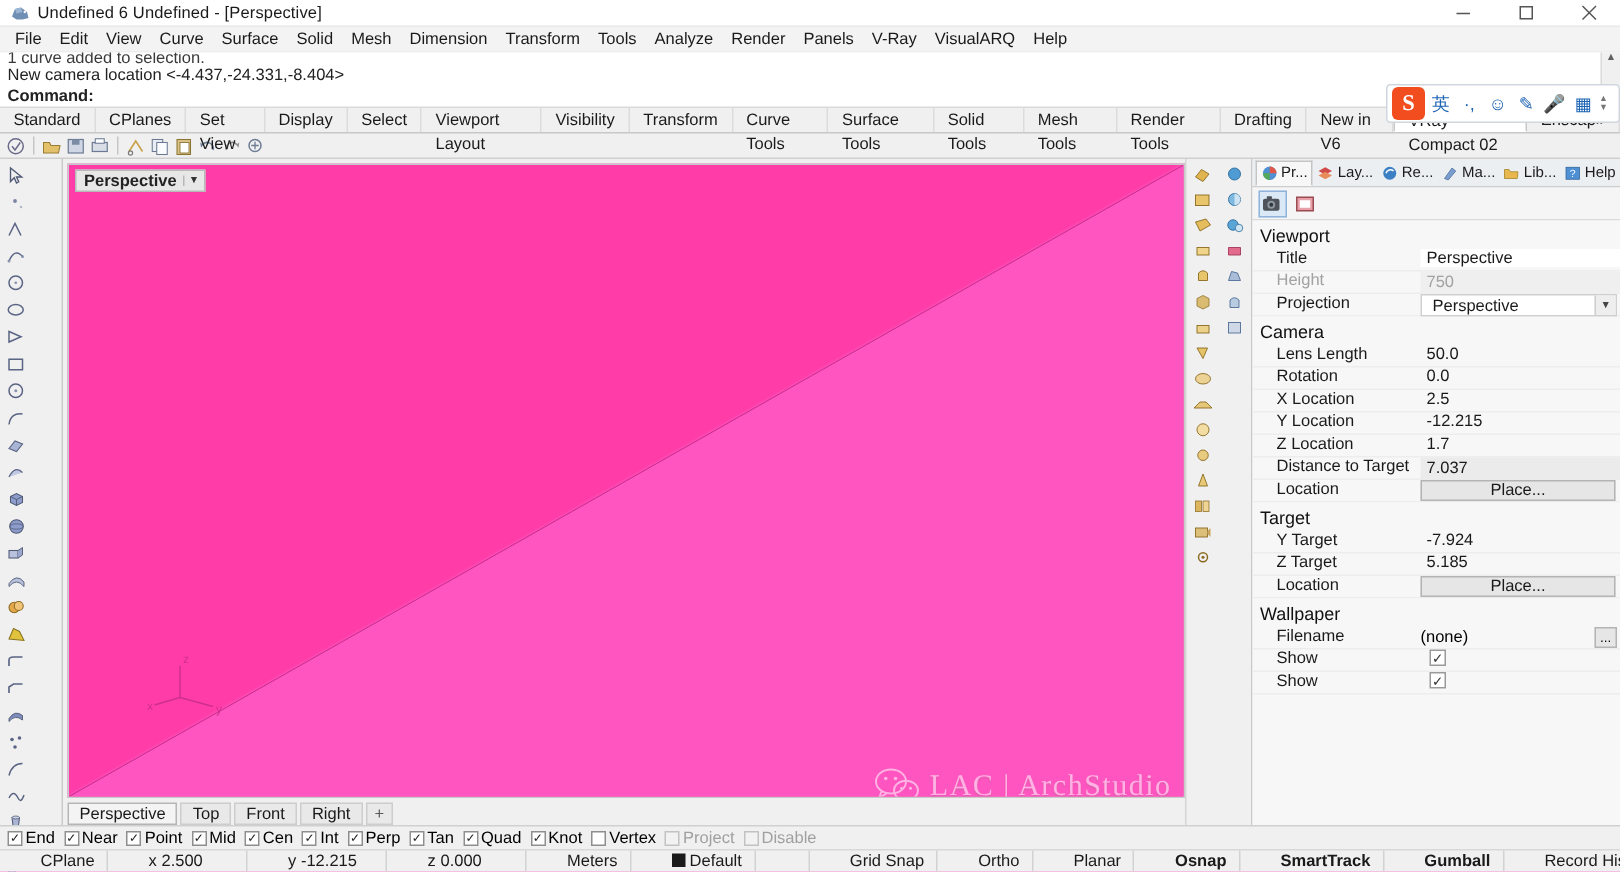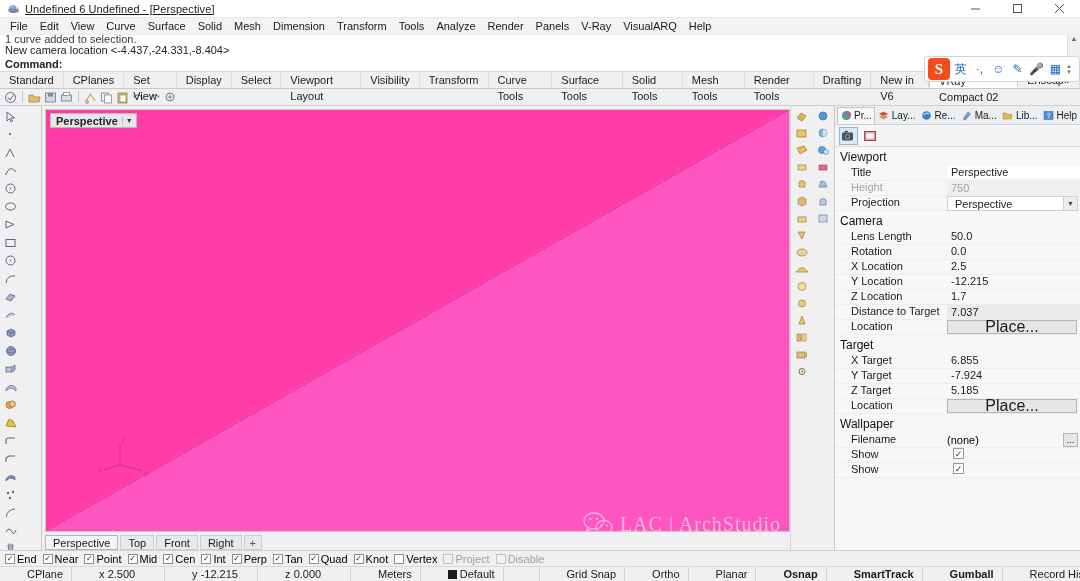--- a/index.html
+++ b/index.html
@@ -15,21 +15,21 @@
 
   
   .titlebar {
     height: 18px; background: #ffffff; display: flex; align-items: center;
     border-bottom: 1px solid #e8e8e8; flex: none;
   }
   .tb-icon {
     width: 16px; height: 14px; margin: 0 4px 0 5px; flex: none;
     display: flex; align-items: center; justify-content: center;
   }
-  .tb-title { font-size: 11px; color: #1a1a1a; letter-spacing: .1px; text-decoration: underline; }
+  .tb-title { font-size: 11px; color: #1a1a1a; letter-spacing: .1px; }
   .tb-spacer { flex: 1; }
   .wbtn {
     width: 42px; height: 18px; display: flex; align-items: center; justify-content: center;
     font-size: 11px; color: #444;
   }
   .wbtn svg { display:block; }
 
   
   .menubar {
     height: 17px; background: #f3f3f3; display: flex; align-items: center;
@@ -152,21 +152,21 @@
   .pkey.dim { color: #a2a2a2; }
   .pval { flex: 1; font-size: 11px; color: #1a1a1a; padding-left: 4px; }
   .pval.dim { color: #a2a2a2; background: #efefef; height:15px; line-height:15px; }
   .pval.ro { background: #ebebeb; height:15px; line-height:15px; }
   .pval.sel { background: #ffffff; }
   .pval.combo { display:flex; align-items:center; justify-content:space-between; background:#fff;
                 border:1px solid #cfcfcf; height:15px; margin-right:2px; }
   .pval.combo .cv { width:14px; text-align:center; font-size:7px; color:#444; background:#eee;
                     border-left:1px solid #cfcfcf; height:13px; line-height:13px;}
   .btncell { flex:1; margin-right:3px; }
-  .pbtn { height: 14px; background: #e6e6e6; border: 1px solid #b4b4b4; font-size: 16px;
+  .pbtn { height: 14px; background: #e6e6e6; border: 1px solid #b4b4b4; font-size: 11px;
           display:flex; align-items:center; justify-content:center; color:#1a1a1a; }
   .filecell { flex:1; display:flex; align-items:center; }
   .fbtn { width:15px; height:14px; background:#e6e6e6; border:1px solid #b4b4b4; font-size:9px;
           display:flex; align-items:center; justify-content:center; margin-right:2px;}
   .chk { width: 11px; height: 11px; border: 1px solid #9a9a9a; background: #fff;
          display:flex; align-items:center; justify-content:center; font-size:9px; color:#333;
          margin-left: 2px; }
 
   
   .osnapbar { height: 16px; background: #f0f0f0; display: flex; align-items: center; flex: none;
@@ -799,24 +799,20 @@
         </div>
         <div class="prow">
           <div class="pkey">Location</div>
           <div class="btncell">
             <div class="pbtn">Place...</div>
           </div>
         </div>
 
         <div class="grp">Target</div>
         <div class="prow">
-          <div class="pkey">X Target</div>
-          <div class="pval">6.855</div>
-        </div>
-        <div class="prow">
           <div class="pkey">Y Target</div>
           <div class="pval">-7.924</div>
         </div>
         <div class="prow">
           <div class="pkey">Z Target</div>
           <div class="pval">5.185</div>
         </div>
         <div class="prow">
           <div class="pkey">Location</div>
           <div class="btncell">

